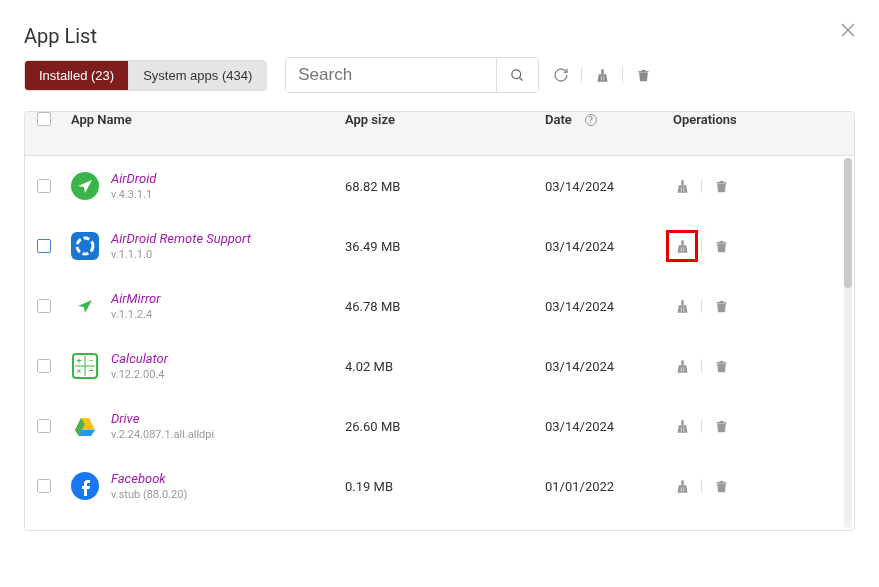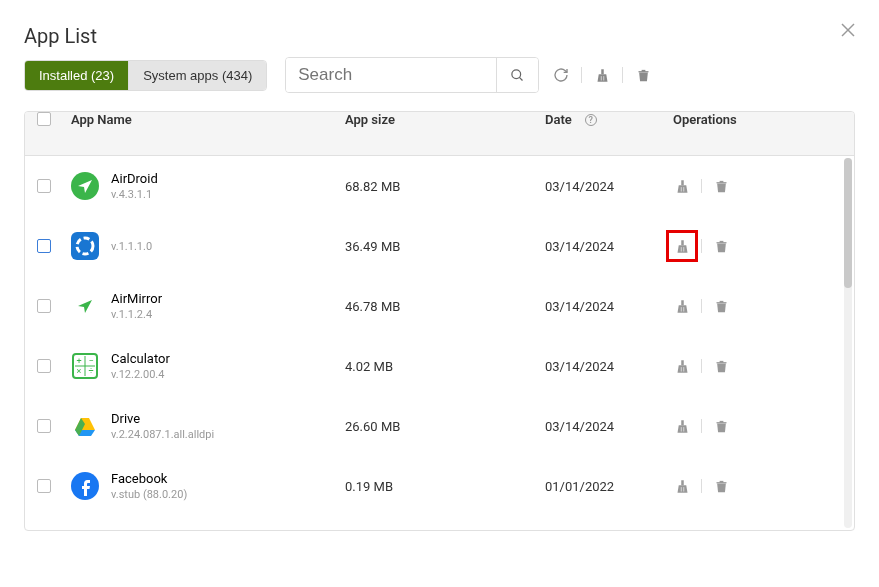--- a/index.html
+++ b/index.html
@@ -44,21 +44,21 @@
 }
 .tab {
   padding: 7px 14px;
   font-size: 13px;
   cursor: pointer;
   background: #e5e5e5;
   color: #333;
   border: none;
 }
 .tab.active {
-  background: #4d7c0f;
+  background: #7f1d1d;
   color: #fff;
   text-align: center;
 }
 .tab:not(.active) {
   border-left: 1px solid #ddd;
 }
 .search-wrap {
   display: flex;
   margin-left: 18px;
   border: 1px solid #ddd;
@@ -153,21 +153,22 @@
   border-radius: 6px;
   margin-right: 12px;
   flex-shrink: 0;
   display: flex;
   align-items: center;
   justify-content: center;
 }
 .app-info { display:flex;flex-direction:column;gap:2px;}
 .app-name {
   font-size: 13px;
-  color: #000000;
+  color: #a21caf;
+  font-style: italic;
 }
 .app-ver {
   font-size: 11px;
   color: #999;
 }
 .cell-text {
   font-size: 13px;
   color: #333;
 }
 .ops { display:flex;align-items:center;gap:0;}
@@ -315,20 +316,21 @@
             <div class="checkbox hl"></div>
           </div>
     <div class="col-name">
       <div class="app-icon">
               <svg width="28" height="28">
                 <rect width="28" height="28" rx="6" fill="#1976d2"></rect>
                 <circle cx="14" cy="14" r="8" fill="none" stroke="#fff" stroke-width="3" stroke-dasharray="6 3"></circle>
               </svg>
             </div>
       <div class="app-info">
+        <span class="app-name">AirDroid Remote Support</span>
         <span class="app-ver">v.1.1.1.0</span>
       </div>
     </div>
     <div class="col-size cell-text">36.49 MB</div>
     <div class="col-date cell-text">03/14/2024</div>
     <div class="col-ops">
       <div class="ops">
         <div class="op-icon highlighted">
           <svg width="15" height="15" viewBox="0 0 24 24" fill="currentColor">
                   <rect x="10" y="2" width="4" height="8"></rect>

